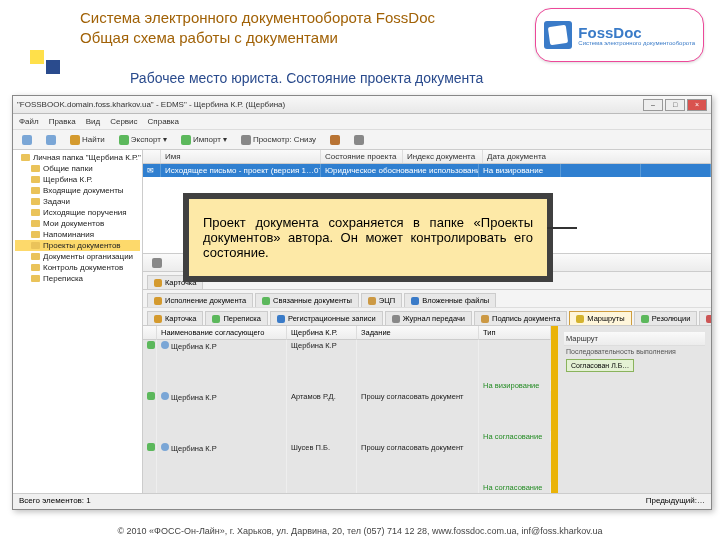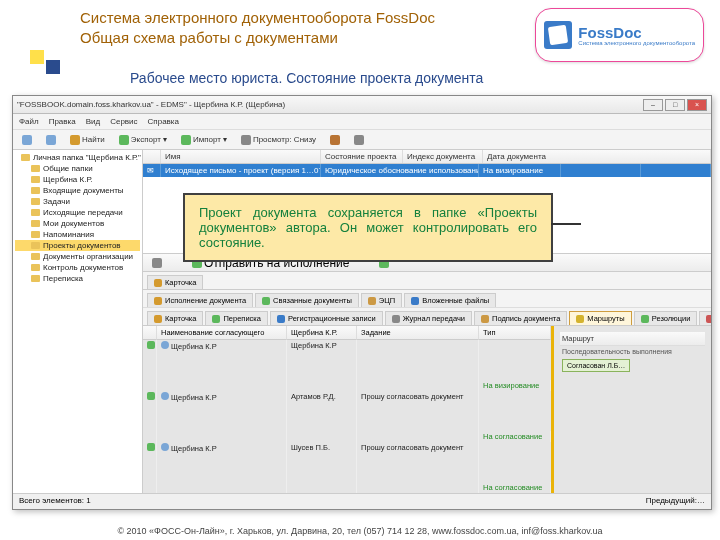--- a/index.html
+++ b/index.html
@@ -106,23 +106,23 @@
   .grid-row {
     display: flex; font-size: 8px; color: #fff;
     background: #2f7fd0;
   }
   .grid-row > div { padding: 2px 4px; border-right: 1px solid #5a9bd8; overflow: hidden; white-space: nowrap; }
   .callout-area { flex: 1; position: relative; background: #fff; }
   .callout {
     position: absolute; top: 16px; left: 40px;
     width: 370px;
     background: #fde9a7;
-    border: 2px solid #404040;
-    padding: 10px 14px;
-    font-size: 13px; color: #15803d;
+    border: 6px solid #404040;
+    padding: 16px 14px;
+    font-size: 13px; color: #000000;
     text-align: justify;
   }
   .callout::after {
     content: ""; position: absolute;
     top: 28px; right: -30px;
     width: 30px; height: 2px; background: #333;
   }
   .thin-toolbar { height: 18px; background: linear-gradient(#fafafa,#ececec); border-top: 1px solid #ccc; display: flex; align-items: center; padding: 0 6px; gap: 24px; font-size: 12px; }
   .bottom-tabs { height: 18px; display: flex; align-items: flex-end; background: #f4f4f4; border-top: 1px solid #ccc; padding: 0 4px; gap: 2px; overflow: hidden; }
   .btab { padding: 2px 6px; font-size: 7.5px; background: #e8e8e8; border: 1px solid #ccc; border-bottom: none; white-space: nowrap; display:flex; align-items:center; gap:3px;}
@@ -131,21 +131,21 @@
   .bottom-tabs2 { height: 18px; display: flex; align-items: flex-end; background: #f4f4f4; padding: 0 4px; gap: 2px; overflow: hidden; border-top: 1px solid #ddd;}
   .route-wrap { display: flex; border-top: 1px solid #ccc; background: #e5e5e5; }
   .route-grid { flex: 1; }
   .route-head { display: flex; background: linear-gradient(#fafafa,#ececec); font-size: 7.5px; }
   .route-head > div { padding: 2px 4px; border-right: 1px solid #ddd; border-bottom: 1px solid #ccc; }
   .rh1 { width: 130px; } .rh2 { width: 70px; } .rh3 { width: 122px; } .rh4 { flex: 1; }
   .route-row { display: flex; font-size: 7.5px; color: #222; }
   .route-row > div { padding: 1px 4px; border-right: 1px solid #eee; white-space: nowrap; overflow: hidden;}
   .rstat { color: #228b22; margin-top: 40px; }
   .uicon { width: 8px; height: 8px; background: #7aa6d6; border-radius: 50%; display: inline-block; margin-right: 2px; }
-  .route-side { width: 160px; border-left: 3px solid #eab308; padding: 6px; }
+  .route-side { width: 160px; border-left: 7px solid #eab308; padding: 6px; }
   .route-side-head { font-size: 7.5px; padding: 2px; color: #333; background: linear-gradient(#fafafa,#ececec); border-bottom:1px solid #ddd;}
   .seq-label { font-size: 7px; color: #555; padding: 2px; }
   .seq-box { border:1px solid #8ab35c; background:#e4f1d4; font-size:7px; padding:2px 4px; margin: 2px; display:inline-block; }
   .statusbar { height: 16px; background: #f0f0f0; border-top: 1px solid #ccc; font-size: 8px; padding: 2px 6px; display:flex; justify-content:space-between;}
   .footer {
     position: absolute; left: 0; right: 0; bottom: 4px;
     text-align: center; font-size: 9px; color: #444;
   }
 </style>
 </head>
@@ -232,21 +232,21 @@
         <div class="tree-item sub">
           <span class="ficon"></span>
           <span>Входящие документы</span>
         </div>
         <div class="tree-item sub">
           <span class="ficon"></span>
           <span>Задачи</span>
         </div>
         <div class="tree-item sub">
           <span class="ficon"></span>
-          <span>Исходящие передачи</span>
+          <span>Исходящие поручения</span>
         </div>
         <div class="tree-item sub">
           <span class="ficon"></span>
           <span>Мои документов</span>
         </div>
         <div class="tree-item sub">
           <span class="ficon"></span>
           <span>Напоминания</span>
         </div>
         <div class="tree-item sub sel">

